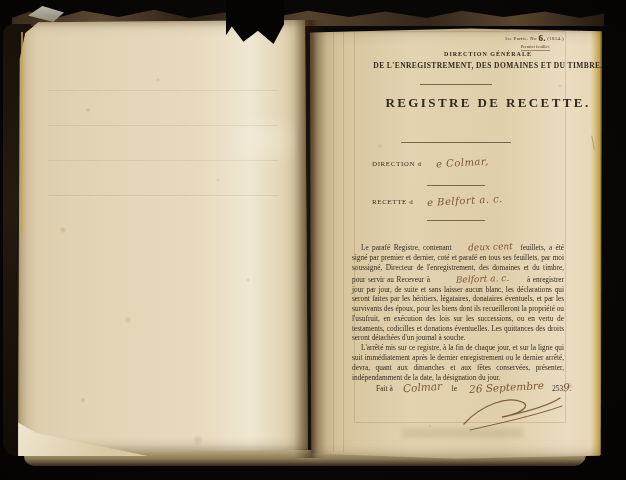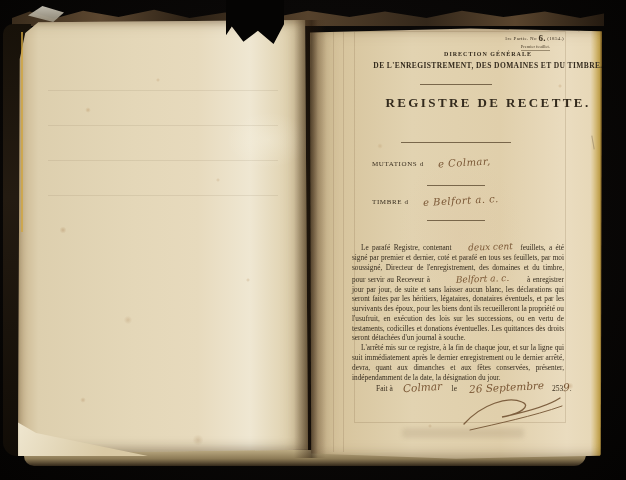--- a/index.html
+++ b/index.html
@@ -147,26 +147,26 @@
     <div class="pencil" style="top:116px;right:2px;transform:rotate(80deg);"></div>
 
     <div class="cline admin1">DIRECTION GÉNÉRALE</div>
     <div class="cline admin2">DE L'ENREGISTREMENT, DES DOMAINES ET DU TIMBRE.</div>
     <div class="rule hr1"></div>
 
     <div class="cline title">REGISTRE DE RECETTE.</div>
     <div class="rule hr2"></div>
 
     <div class="field f-direction">
-      <span>MUTATIONS d</span><span class="hw">e Colmar,</span>
+      <span>DIRECTION d</span><span class="hw">e Colmar,</span>
     </div>
     <div class="rule hr3"></div>
 
     <div class="field f-bureau">
-      <span>TIMBRE d</span><span class="hw">e Belfort a. c.</span>
+      <span>RECETTE d</span><span class="hw">e Belfort a. c.</span>
     </div>
     <div class="rule hr4"></div>
 
     <div class="body-text">
       <p><span>Le parafé Registre, contenant</span>
         <span class="hw hw-inline hw-folios">deux cent</span>
         <span>feuillets, a été signé par premier et dernier, coté et parafé en tous ses feuillets, par moi soussigné, Directeur de l'enregistrement, des domaines et du timbre, pour servir au Receveur à</span>
         <span class="hw hw-inline hw-receveur">Belfort a. c.</span>
         <span>à enregistrer jour par jour, de suite et sans laisser aucun blanc, les déclarations qui seront faites par les héritiers, légataires, donataires éventuels, et par les survivants des époux, pour les biens dont ils recueilleront la propriété ou l'usufruit, en exécution des lois sur les successions, ou en vertu de testaments, codicilles et donations éventuelles. Les quittances des droits seront détachées d'un journal à souche.</span></p>
       <p>L'arrêté mis sur ce registre, à la fin de chaque jour, et sur la ligne qui suit immédiatement après le dernier enregistrement ou le dernier arrêté, devra, quant aux dimanches et aux fêtes conservées, présenter, indépendamment de la date, la désignation du jour.</p>

